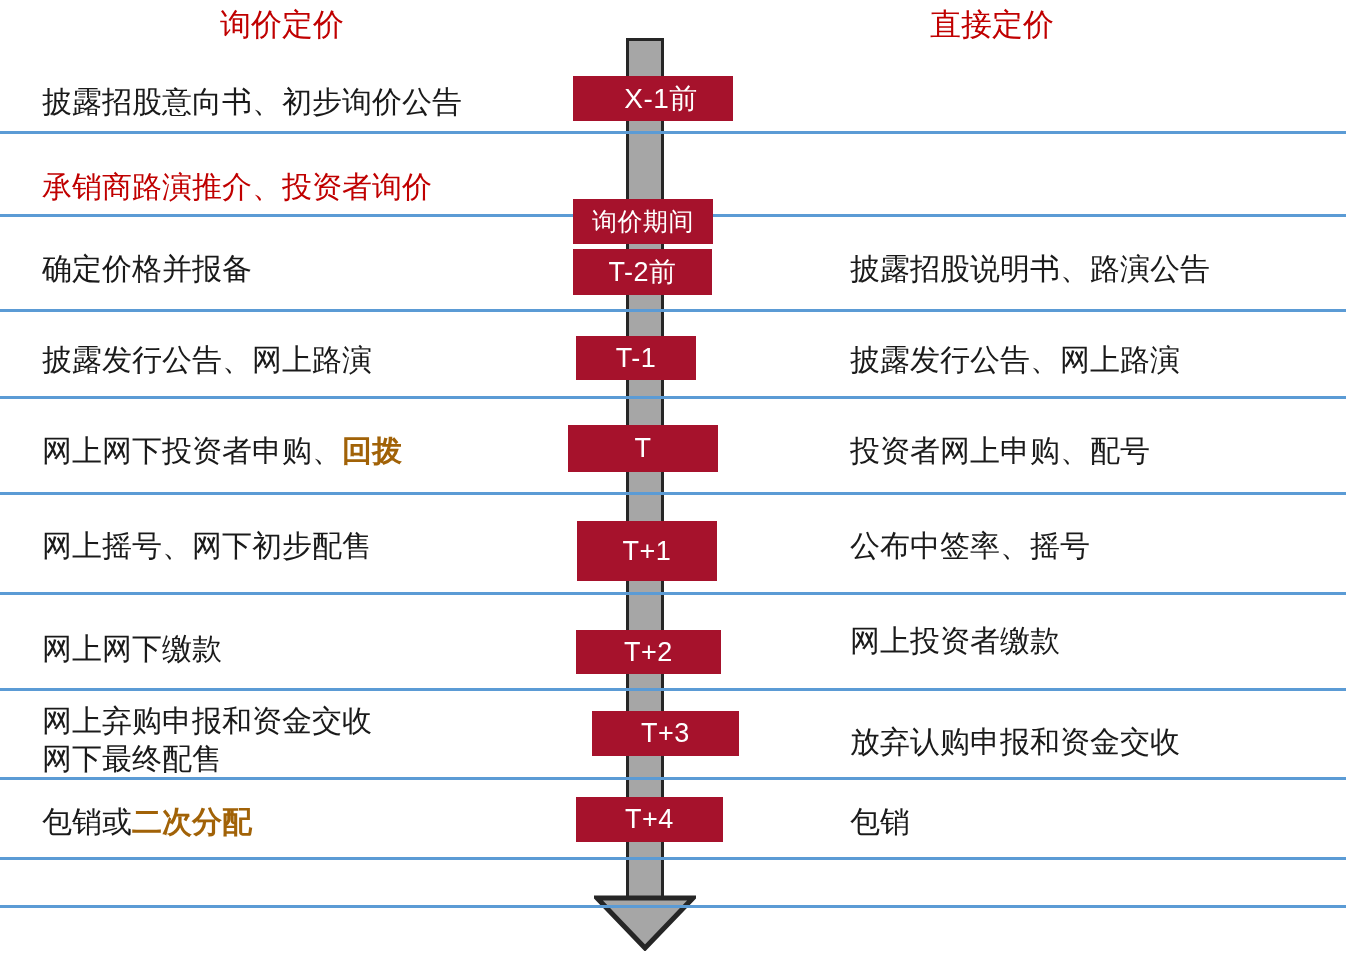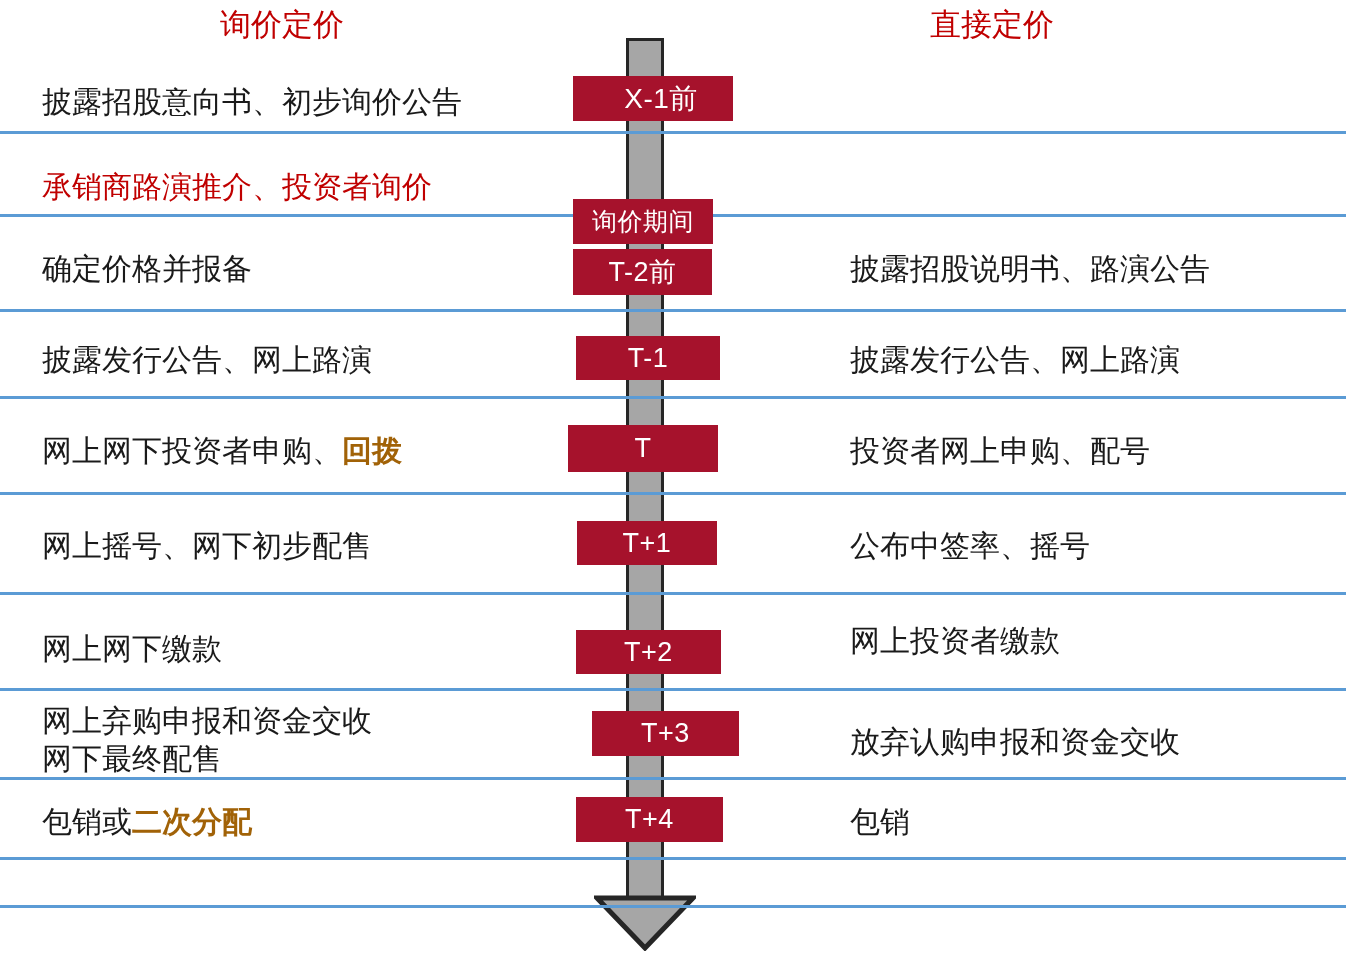--- a/index.html
+++ b/index.html
@@ -129,31 +129,31 @@
   <div class="chip" style="left:573px; top:76px; width:144px; height:45px; font-size:28px;padding-left:16px;">X-1前</div>
 
   <div class="label left bold-red" style="top:168px">承销商路演推介、投资者询价</div>
   <div class="chip" style="left:573px; top:164px; width:140px; height:45px; font-size:25px;margin-top:35px;">询价期间</div>
 
   <div class="label left" style="top:250px">确定价格并报备</div>
   <div class="chip" style="left:573px; top:249px; width:139px; height:46px; font-size:27px;">T-2前</div>
   <div class="label right" style="top:250px">披露招股说明书、路演公告</div>
 
   <div class="label left" style="top:341px">披露发行公告、网上路演</div>
-  <div class="chip" style="left:576px; top:336px; width:144px; height:44px; font-size:27px;">T-1</div>
+  <div class="chip" style="left:576px; top:336px; width:120px; height:44px; font-size:27px;">T-1</div>
   <div class="label right" style="top:341px">披露发行公告、网上路演</div>
 
   <div class="label left" style="top:432px">
     <span>网上网下投资者申购、</span><span class="em-red">回拨</span>
   </div>
   <div class="chip" style="left:568px; top:425px; width:150px; height:47px; font-size:27px;">T</div>
   <div class="label right" style="top:432px">投资者网上申购、配号</div>
 
   <div class="label left" style="top:527px">网上摇号、网下初步配售</div>
-  <div class="chip" style="left:577px; top:521px; width:140px; height:44px; font-size:27px;">T+1</div>
+  <div class="chip" style="left:577px; top:521px; width:140px; height:60px; font-size:27px;">T+1</div>
   <div class="label right" style="top:527px">公布中签率、摇号</div>
 
   <div class="label left" style="top:630px">网上网下缴款</div>
   <div class="chip" style="left:576px; top:630px; width:145px; height:44px; font-size:27px;">T+2</div>
   <div class="label right" style="top:622px">网上投资者缴款</div>
 
   <div class="label left" style="top:702px">
     <div>网上弃购申报和资金交收</div>
     <div>网下最终配售</div>
   </div>

